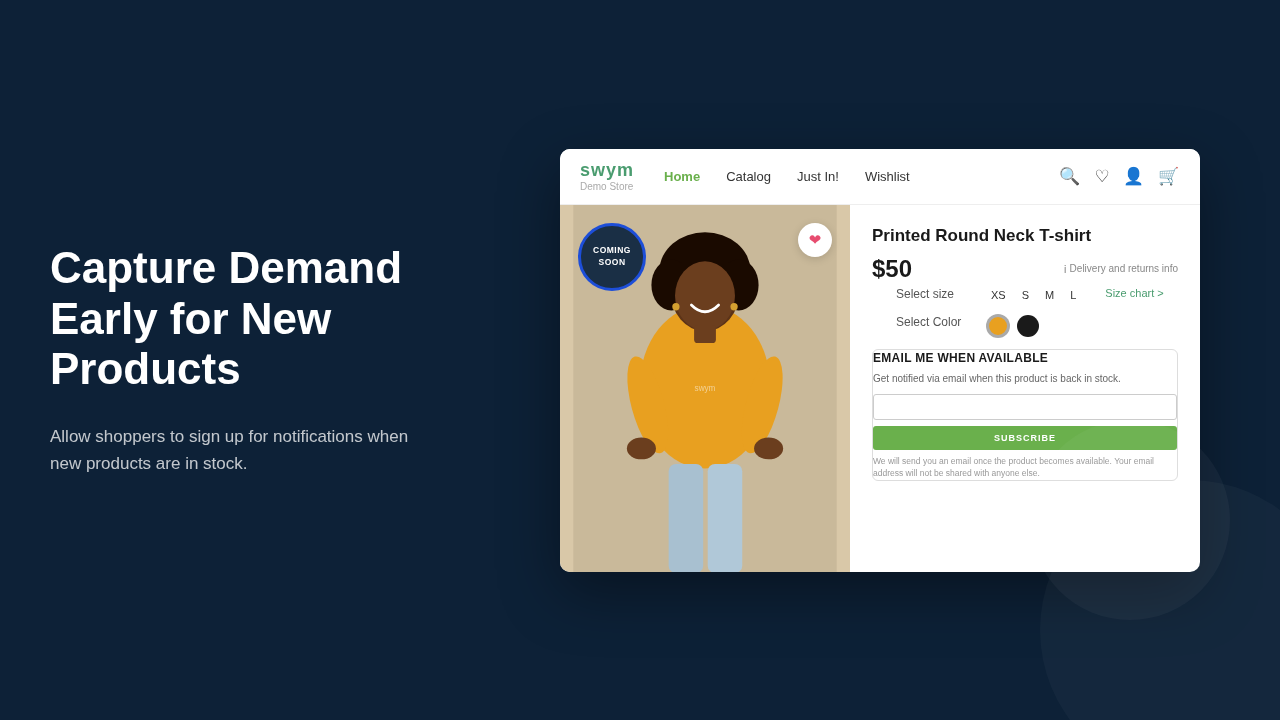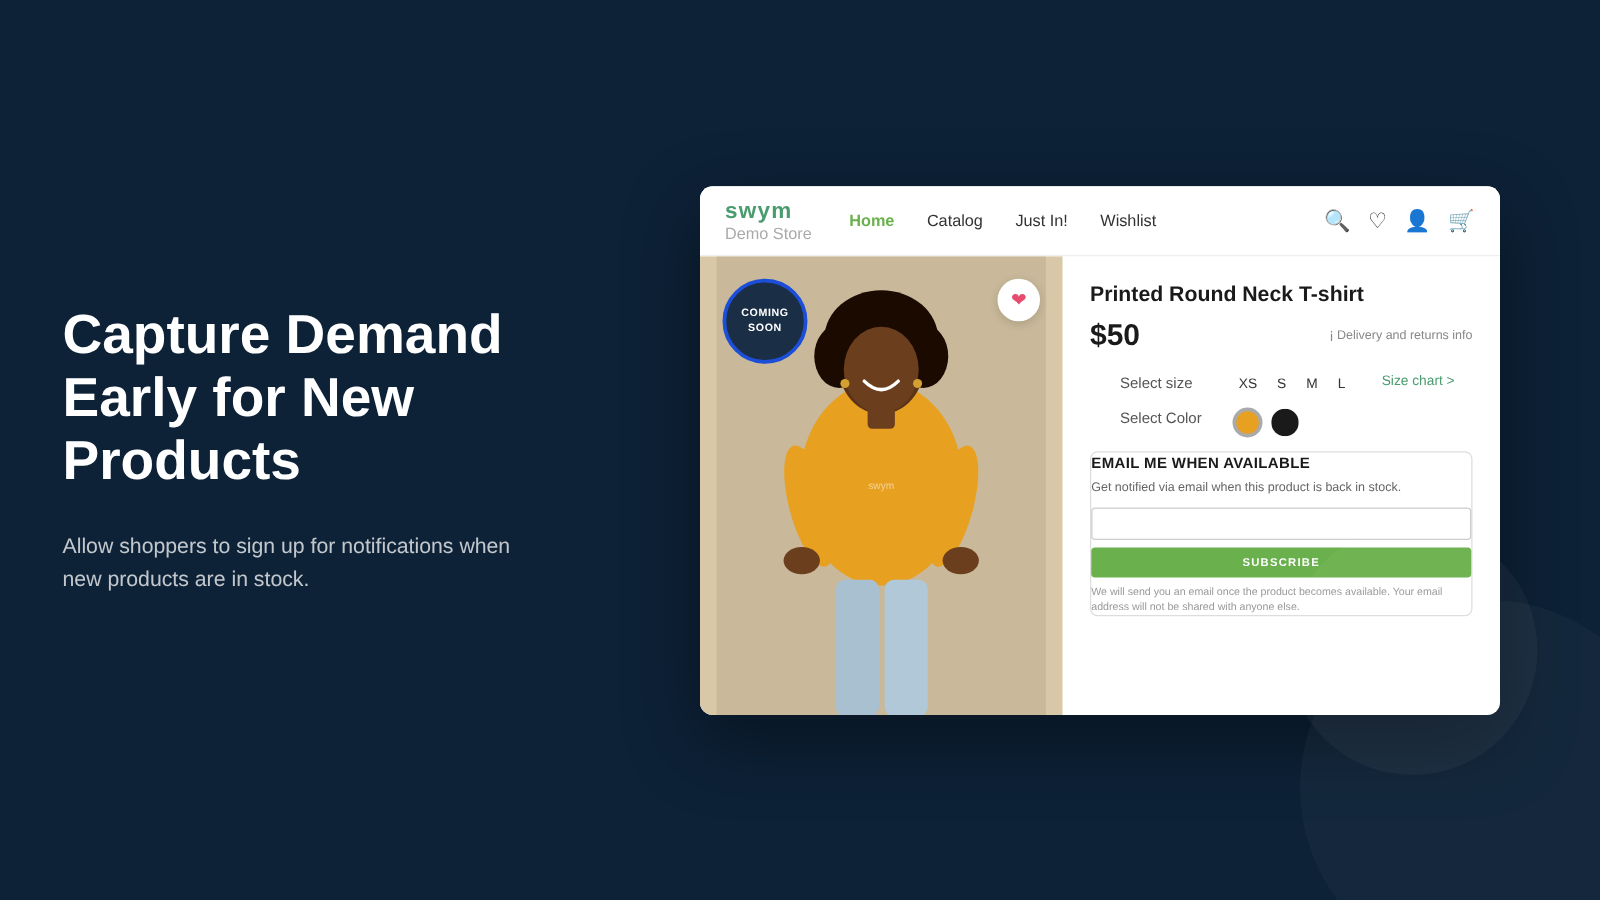--- a/index.html
+++ b/index.html
@@ -71,21 +71,21 @@
 
     .logo-text {
       color: #4a9c6f;
       font-size: 18px;
       font-weight: 700;
       letter-spacing: 1px;
     }
 
     .logo-sub {
       color: #aaa;
-      font-size: 13px;
+      font-size: 10px;
     }
 
     .nav-links {
       display: flex;
       gap: 26px;
       flex: 1;
     }
 
     .nav-link {
       font-size: 13px;
@@ -185,21 +185,21 @@
       font-weight: 700;
       color: #1a1a1a;
       margin-bottom: 8px;
       line-height: 1.3;
     }
 
     .price-row {
       display: flex;
       align-items: center;
       justify-content: space-between;
-      margin-bottom: 16px;
+      margin-bottom: 4px;
     }
 
     .price {
       font-size: 24px;
       font-weight: 700;
       color: #1a1a1a;
     }
 
     .delivery-info {
       font-size: 10px;

